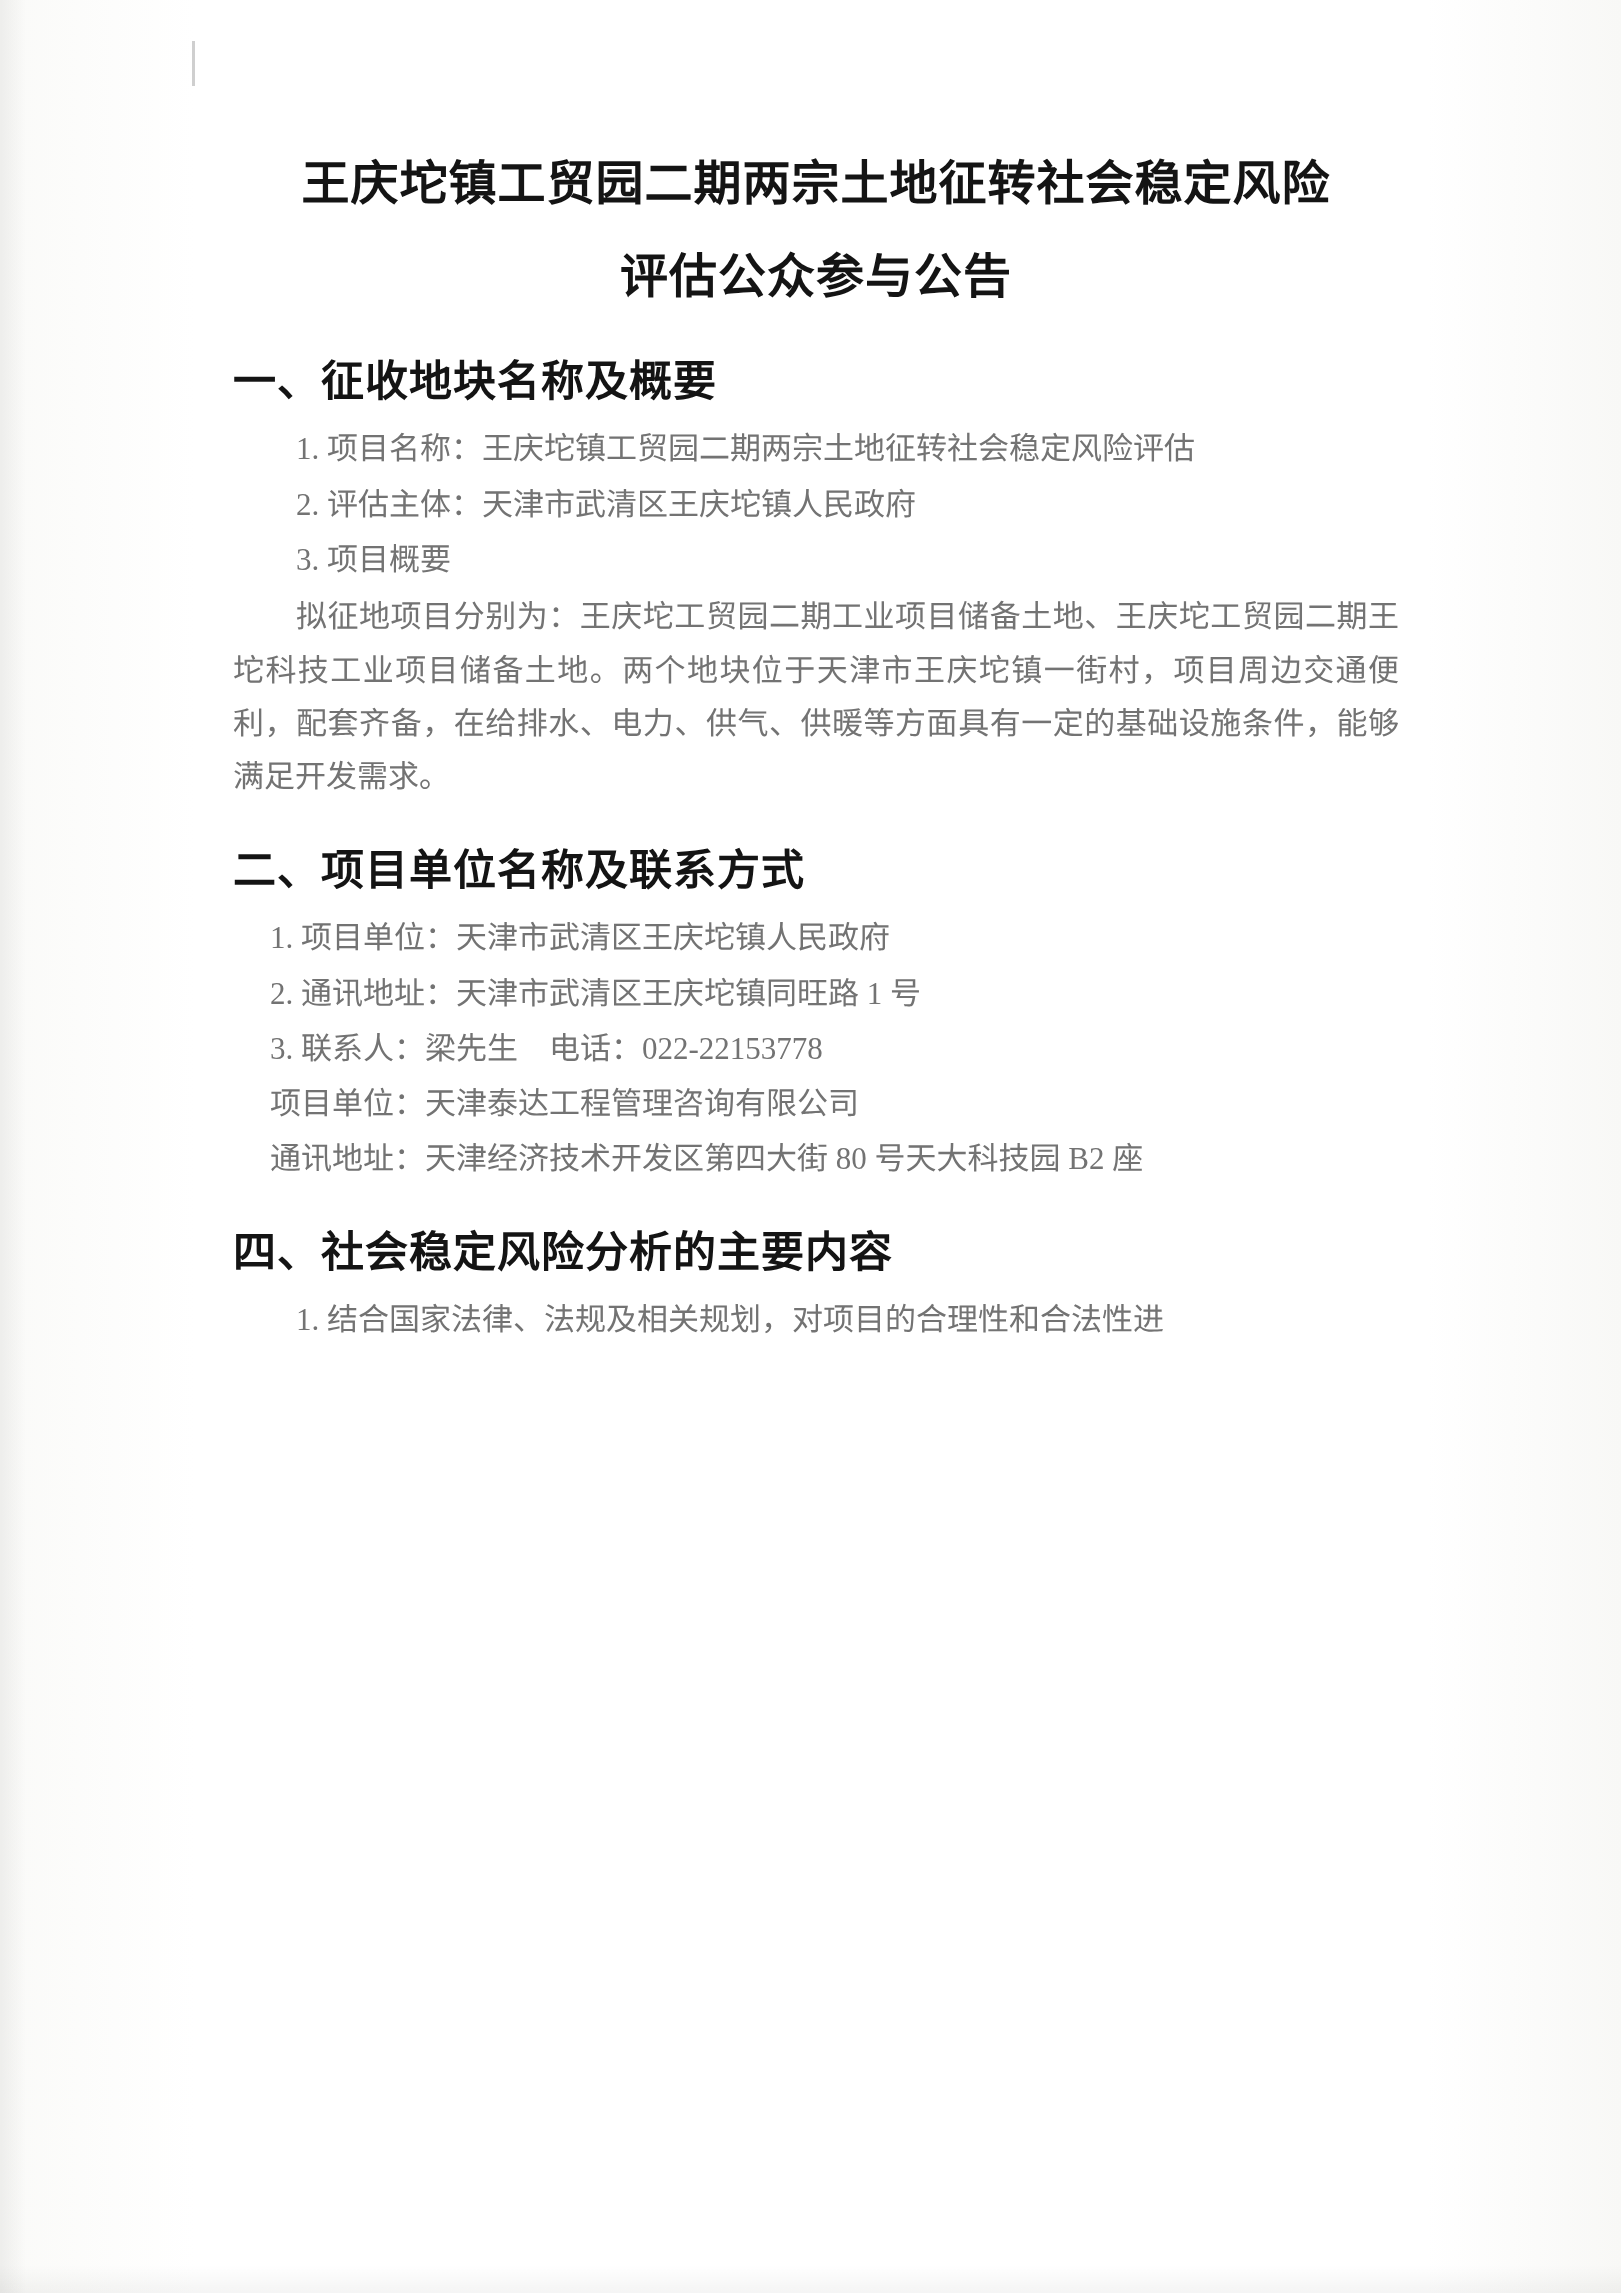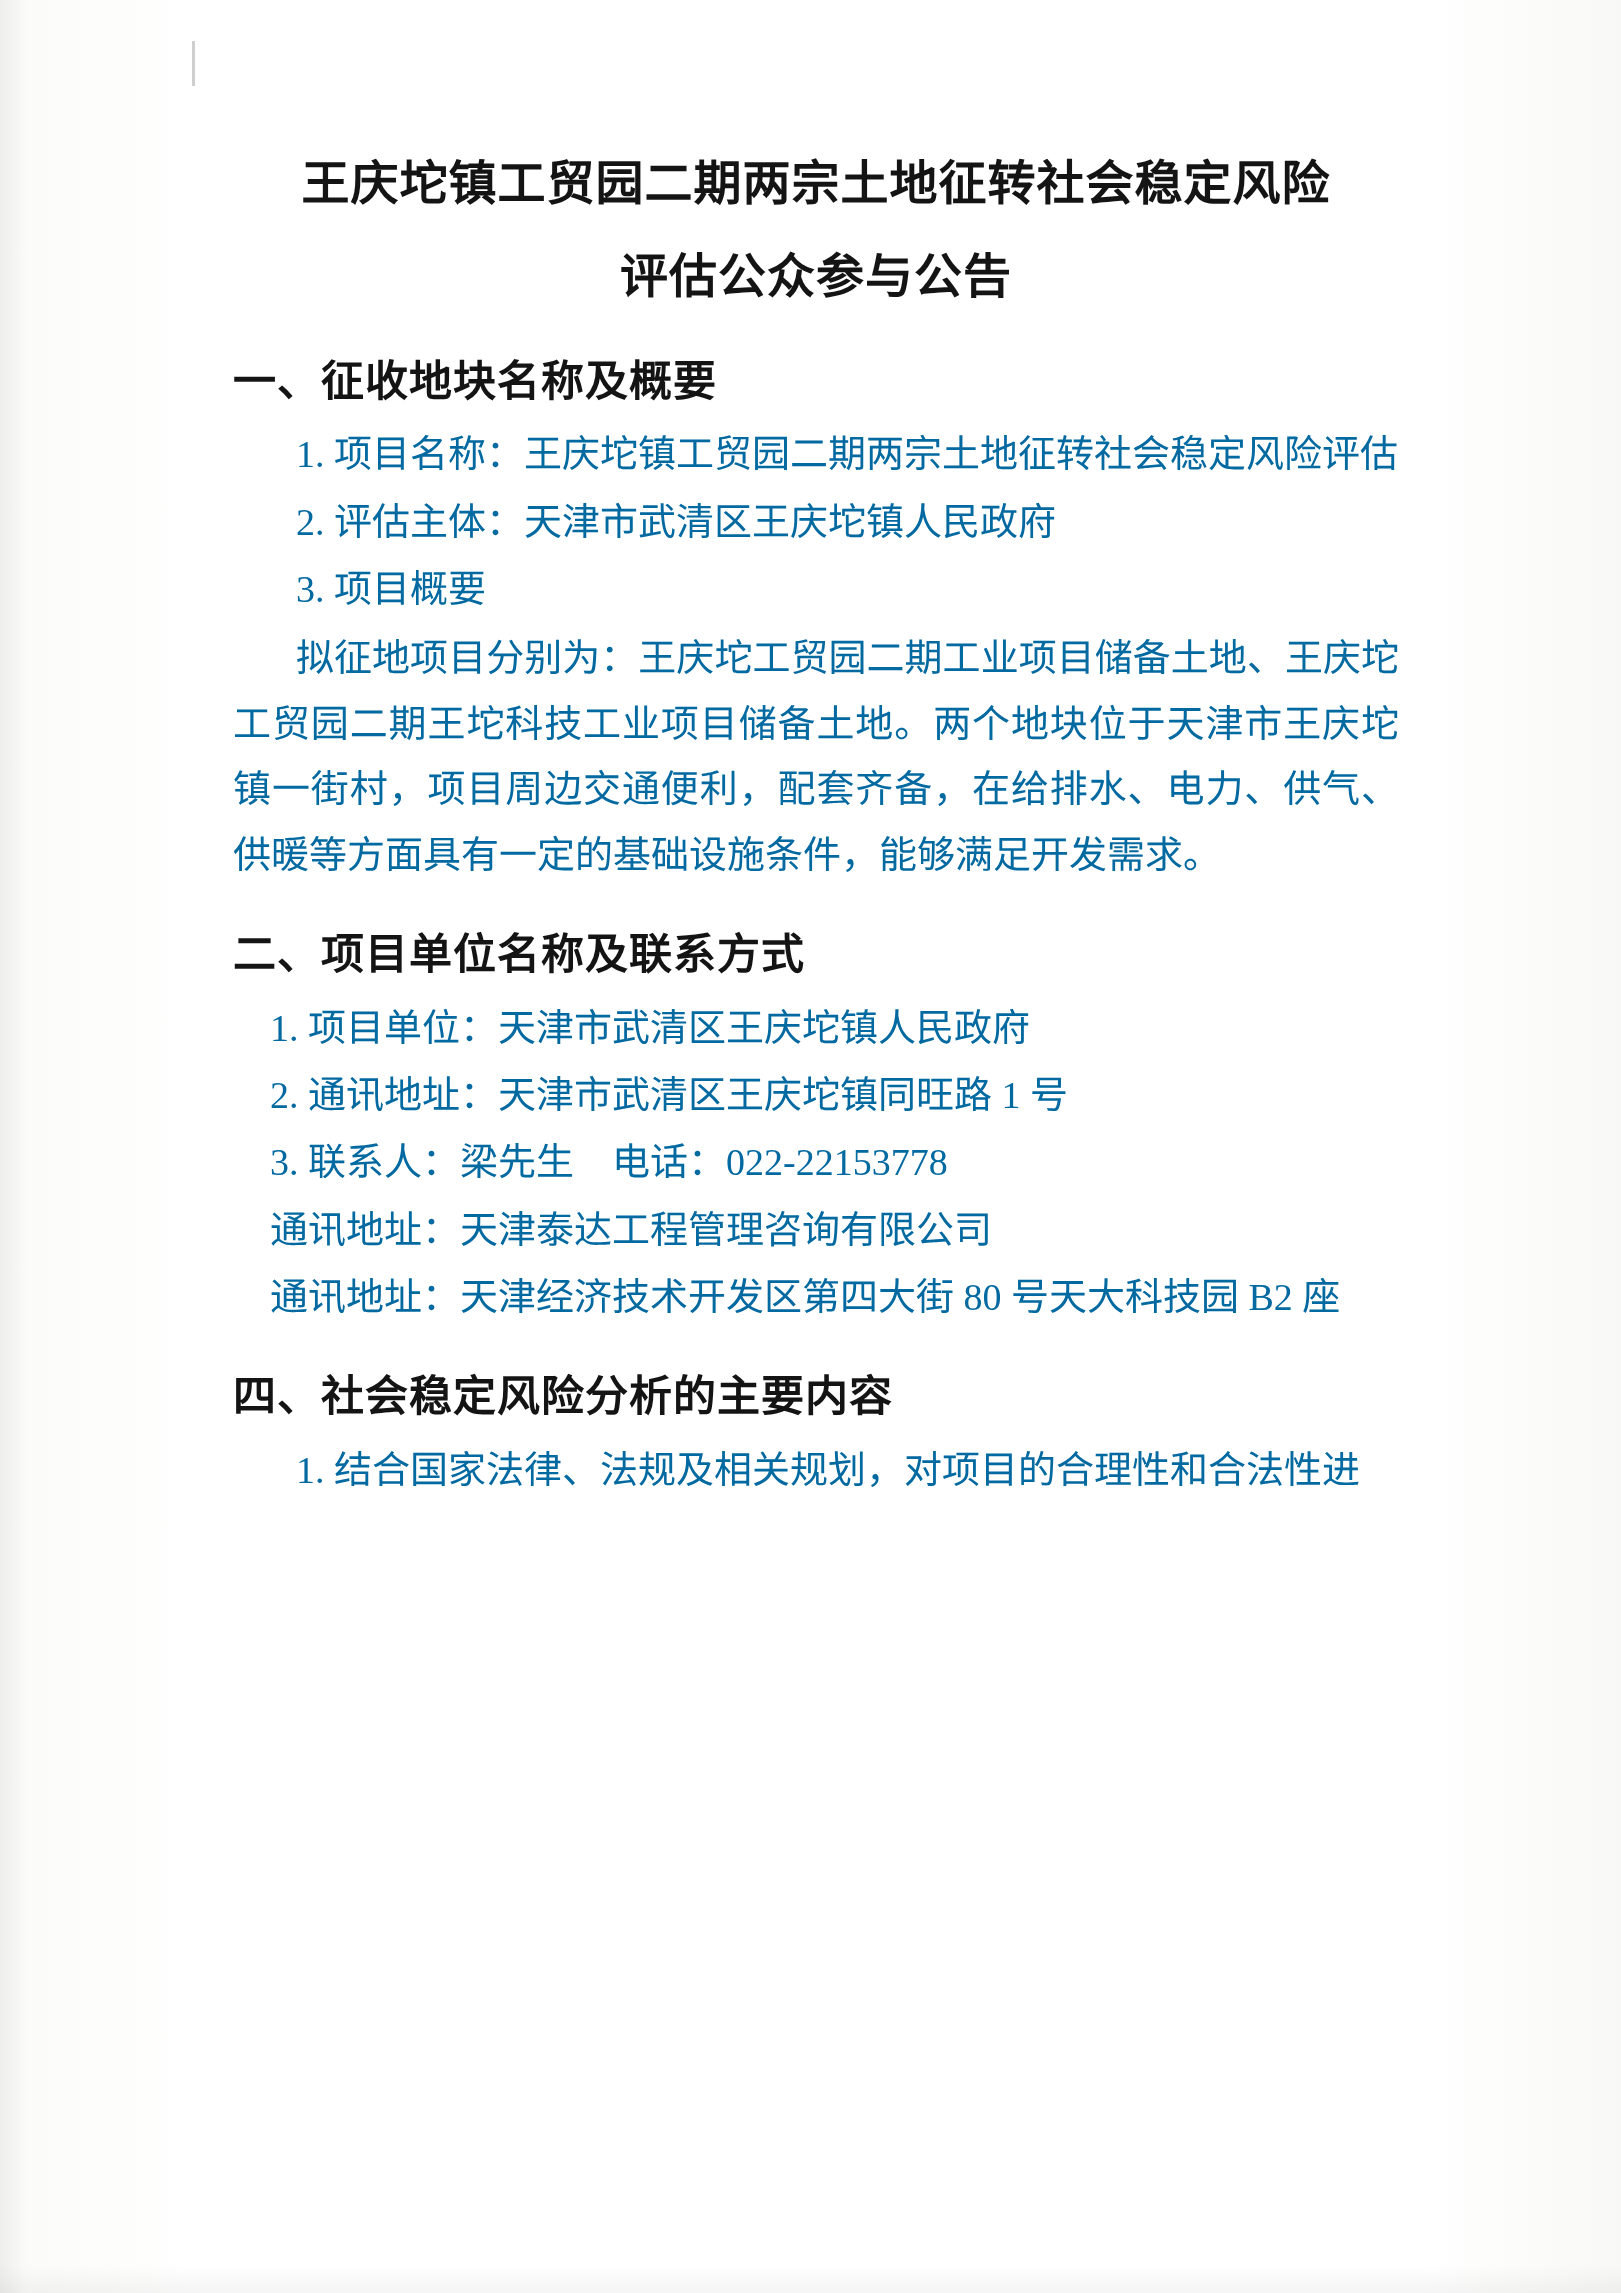--- a/index.html
+++ b/index.html
@@ -52,26 +52,26 @@
   }
   .section-head {
     font-size: 43px;
     font-weight: 700;
     margin: 33px 0 5.9px 0;
     letter-spacing: 1px;
     line-height: 1.6;
     color: #141414;
   }
   .para {
-    font-size: 38px;
+    font-size: 31px;
     line-height: 1.72;
     margin: 0 0 2px 0;
     text-align: justify;
     text-justify: inter-ideograph;
-    color: #0369a1;
+    color: #737373;
   }
   .indent {
     text-indent: 63px;
   }
   .indent-sm {
     text-indent: 37px;
   }
   .block-gap {
     margin-top: 3.9px;
   }
@@ -123,21 +123,21 @@
     </div>
 
     <div>
       <div class="section-head">二、项目单位名称及联系方式</div>
       <p class="para indent-sm">1. 项目单位：天津市武清区王庆坨镇人民政府</p>
       <p class="para indent-sm">2. 通讯地址：天津市武清区王庆坨镇同旺路 1 号</p>
       <p class="para indent-sm">3. 联系人：梁先生　电话：022-22153778</p>
     </div>
 
     <div>
-      <p class="para indent-sm">通讯地址：天津泰达工程管理咨询有限公司</p>
+      <p class="para indent-sm">项目单位：天津泰达工程管理咨询有限公司</p>
       <p class="para indent-sm">通讯地址：天津经济技术开发区第四大街 80 号天大科技园 B2 座</p>
     </div>
 
     <div>
       <div class="section-head">四、社会稳定风险分析的主要内容</div>
       <p class="para indent">1. 结合国家法律、法规及相关规划，对项目的合理性和合法性进</p>
     </div>
 
   </div>
 </div>

